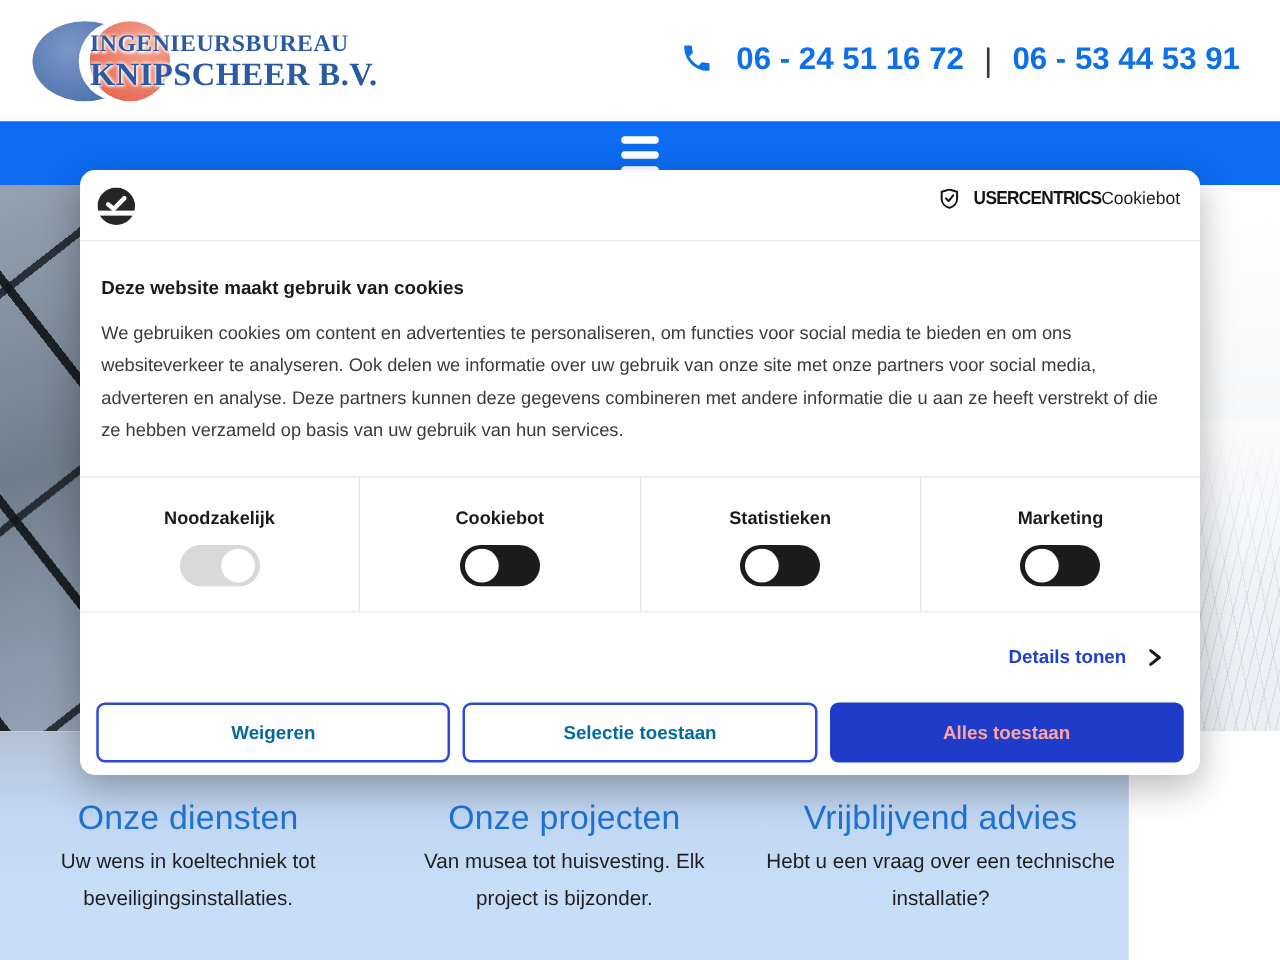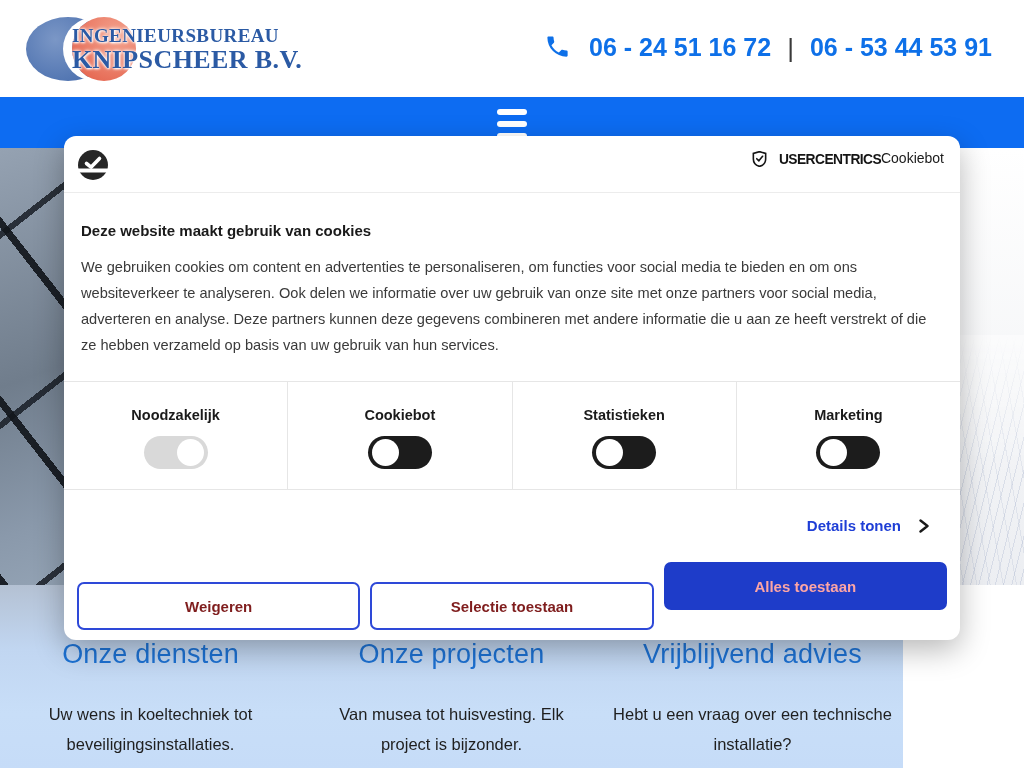--- a/index.html
+++ b/index.html
@@ -111,32 +111,32 @@
     padding:27px 30px 21px 4px;
   }
   .cc-details-link { font-size:15px; font-weight:700; color:#1e3ed6; cursor:pointer; text-decoration:none; }
   .cc-chevron { margin-left:17px; cursor:pointer; display:flex; align-items:center; }
 
   .cc-buttons { display:flex; gap:10px; margin:7px 13px 0 13px; padding-bottom:10px; }
   .cc-btn {
     flex:1; height:48px; border-radius:7px; font-family:"Liberation Sans",sans-serif;
     font-size:15px; font-weight:700; cursor:pointer;
   }
-  .cc-btn.outline { background:#fff; border:2px solid #2e49d8; color:#7f1d1d;margin-top:20px; }
+  .cc-btn.outline { background:#fff; border:2px solid #2e49d8; color:#0369a1; }
   .cc-btn.solid   { background:#1e3cc9; border:2px solid #1e3cc9; color:#fca5a5; }
 
   
   .content {
     position:absolute; left:0; top:585px; width:903px; height:183px;
     background:linear-gradient(180deg,#b4c1d3 0%, #c1d6f1 35%, #c8def8 70%, #c6dcf8 100%);
     display:flex; padding-top:54px;
   }
   .col { flex:1; display:flex; flex-direction:column; align-items:center; text-align:center; }
   .col h2 { font-size:27px; font-weight:500; color:#1d72d4; letter-spacing:.2px; }
-  .col p  { margin-top:29px; font-size:16.5px; color:#1f1f1f; line-height:30px; }
+  .col p  { margin-top:4px; font-size:16.5px; color:#1f1f1f; line-height:30px; }
   .col.c1 p { max-width:218px; }
   .col.c2 p { max-width:242px; }
   .col.c3 p { max-width:302px; }
 </style>
 </head>
 <body>
 
 <div class="header">
   <div class="logo">
     <div class="logo-circle-blue"></div>

